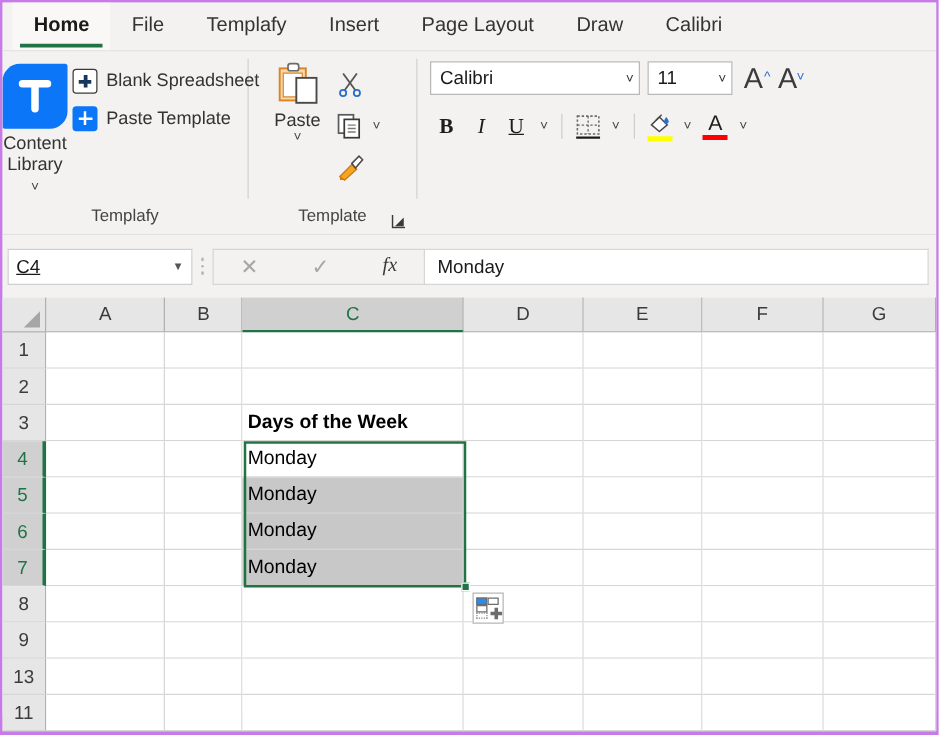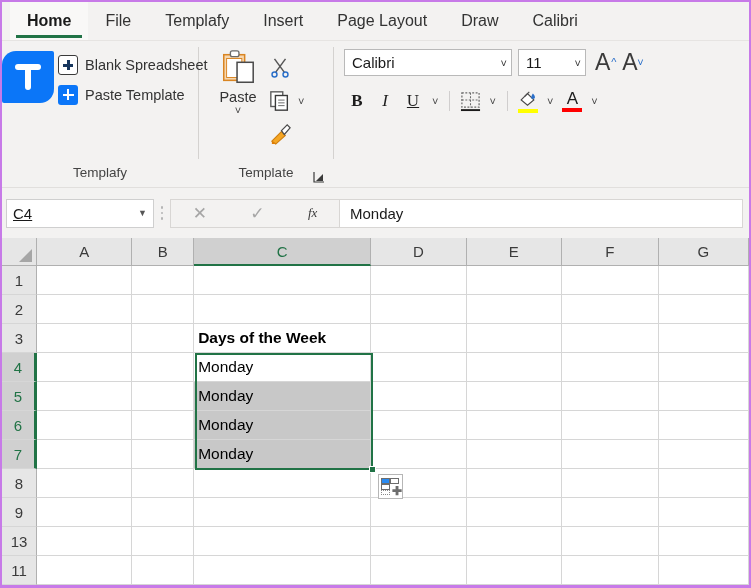--- a/index.html
+++ b/index.html
@@ -229,21 +229,21 @@
   }
   .grip i { width: 2.5px; height: 2.5px; background: #b5b5b5; border-radius: 50%; display: block; }
   .fx-box {
     width: 170px; height: 29px;
     background: #f3f2f1;
     border: 1px solid #d8d6d4;
     display: flex; align-items: center; justify-content: space-around;
   }
   .fx-btn { font-size: 17px; color: #a6a6a6; cursor: pointer; padding: 0 8px; }
   .fx-btn.check { color: #a6a6a6; }
-  .fx-btn.fx { font-family: "Liberation Serif", serif; font-style: italic; color: #3a3a3a; font-size: 13px; }
+  .fx-btn.fx { font-family: "Liberation Serif", serif; font-style: italic; color: #3a3a3a; font-size: 16px; }
   .formula-input {
     flex: 1; height: 29px;
     background: #ffffff;
     border: 1px solid #d8d6d4;
     border-left: none;
     display: flex; align-items: center;
     padding-left: 10px;
     font-size: 15px; color: #1a1a1a;
     cursor: text;
     margin-right: 2px;
@@ -367,20 +367,24 @@
         <span>Calibri</span>
       </div>
   </div>
 
   <div class="ribbon">
 
     <div class="group g-templafy">
       <div class="group-body">
         <div class="tpl-big">
           <div class="tpl-logo"></div>
+          <div class="tpl-big-label">
+            <span>Content Library</span>
+            <span class="chev">˅</span>
+          </div>
         </div>
         <div class="tpl-cmds">
           <div class="tpl-cmd">
             <span class="icon-plus-outline"></span>
             <span class="tpl-cmd-label">Blank Spreadsheet</span>
           </div>
           <div class="tpl-cmd">
             <span class="icon-plus-solid"></span>
             <span class="tpl-cmd-label">Paste Template</span>
           </div>

